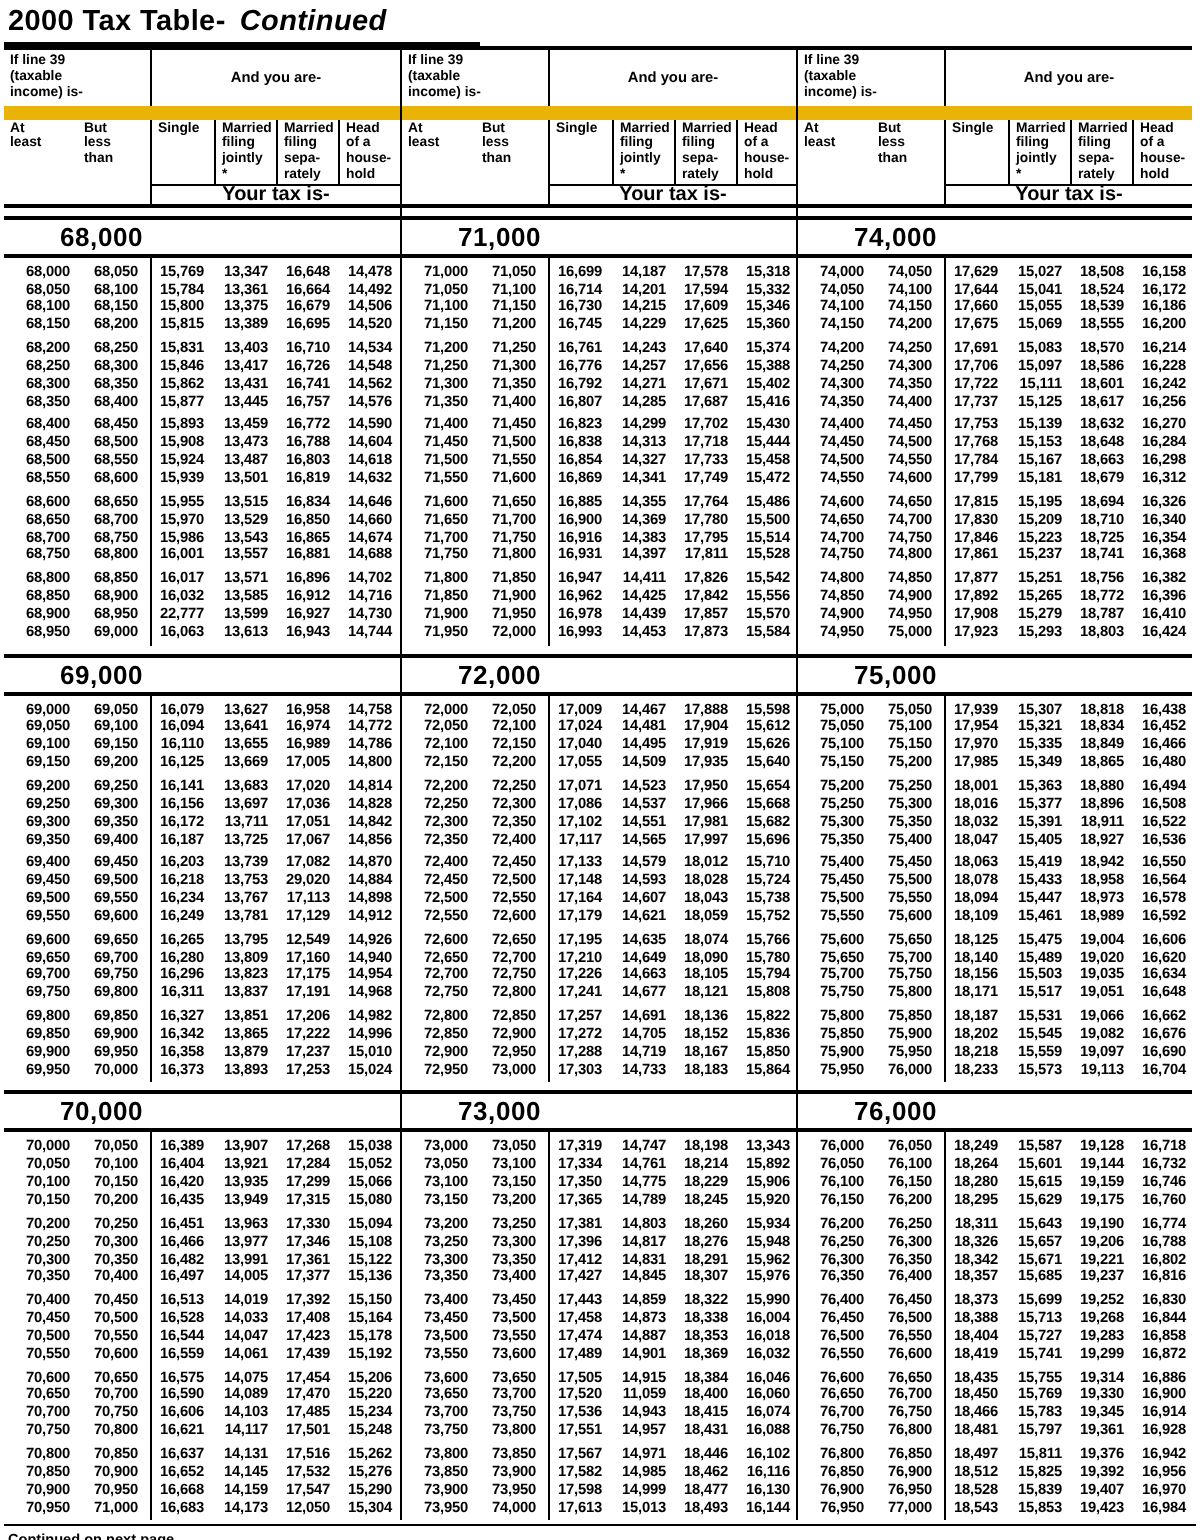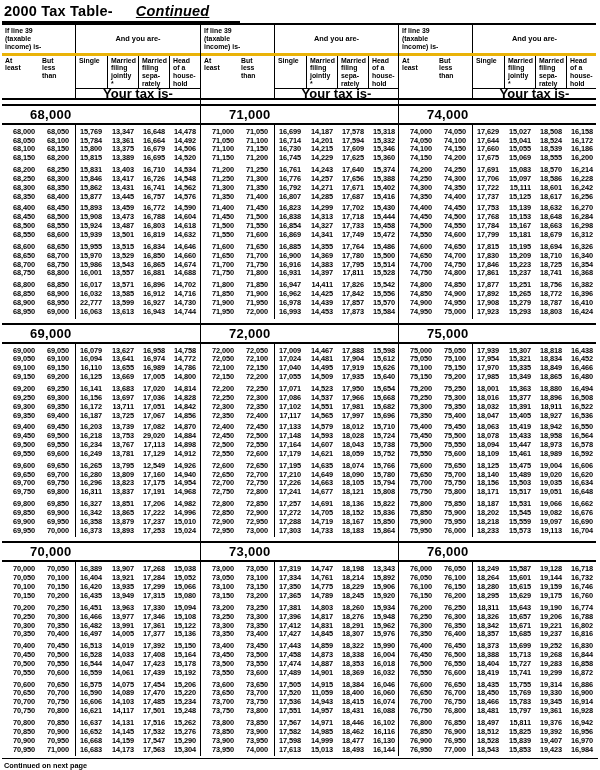--- a/index.html
+++ b/index.html
@@ -1,36 +1,36 @@
 <!DOCTYPE html>
 <html><head>
 <meta charset="utf-8">
 <style>
   html,body{margin:0;padding:0;background:#fff;}
   body{width:600px;height:770px;overflow:hidden;font-family:"Liberation Sans",sans-serif;font-weight:bold;color:#000;-webkit-font-smoothing:antialiased;}
   .page{position:relative;width:600px;height:770px;box-sizing:border-box;padding:3px 2px 0 2px;}
   .title-row{font-size:14.5px;line-height:16px;padding-left:2px;letter-spacing:.2px;}
-  .title-continued{font-style:italic;margin-left:23px;text-decoration:underline;}
+  .title-continued{font-style:italic;margin-left:7px;}
   .title-rule{border-top:2.5px solid #000;width:238px;margin-top:2px;}
   .columns{display:flex;align-items:flex-start;}
   .panel{width:198px;box-sizing:border-box;}
   .panel.bordered{border-left:1.5px solid #000;}
   
   .hdr{border-top:2.5px solid #000;border-bottom:2.5px solid #000;}
-  .hdr-rowA{display:grid;grid-template-columns:74px 1fr;border-bottom:3px solid #eab308;}
+  .hdr-rowA{display:grid;grid-template-columns:74px 1fr;border-bottom:7px solid #eab308;}
   .hdr-income{border-right:1.5px solid #000;padding:2px 1px 2px 3px;font-size:6.9px;line-height:7.9px;white-space:pre-line;min-height:26px;box-sizing:border-box;}
   .hdr-andyou{display:flex;align-items:center;justify-content:center;font-size:7.4px;}
   .hdr-rowB{display:grid;grid-template-columns:37px 37px 31px 31px 31px 31px;min-height:32px;}
   .hl{font-size:6.9px;line-height:7.6px;white-space:pre-line;padding:1px 0 0 3px;box-sizing:border-box;}
   .il-last{border-right:1.5px solid #000;}
   .sep{border-left:1px solid #000;}
   .tl1{border-left:none;}
   .hdr-rowC{display:grid;grid-template-columns:74px 1fr;height:10px;}
   .hdr-c-left{border-right:1.5px solid #000;}
-  .hdr-c-right{border-top:1px solid #000;text-align:center;font-size:13px;line-height:9px;}
+  .hdr-c-right{border-top:1px solid #000;text-align:center;font-size:10px;line-height:9px;}
   
   .band{border-top:2.2px solid #000;border-bottom:2.2px solid #000;margin-top:4px;font-size:13px;line-height:14px;padding:2px 0 1px 28px;letter-spacing:.3px;}
   .rows{position:relative;padding:3px 0 2px 0;}
   .rows::before{content:"";position:absolute;left:72.5px;top:0;bottom:0;width:1.5px;background:#000;}
   .row{display:grid;grid-template-columns:37px 37px 31px 31px 31px 31px;font-size:7.4px;line-height:8.85px;}
   .row.gap{margin-top:3px;}
   .c{text-align:right;padding-right:4px;letter-spacing:-.1px;}
   .c.i2{padding-right:7px;}
   .c.t1{padding-right:5px;}
   
@@ -563,21 +563,21 @@
                 <span class="c t1">16,668</span>
                 <span class="c t2">14,159</span>
                 <span class="c t3">17,547</span>
                 <span class="c t4">15,290</span>
               </div>
               <div class="row">
                 <span class="c i1">70,950</span>
                 <span class="c i2">71,000</span>
                 <span class="c t1">16,683</span>
                 <span class="c t2">14,173</span>
-                <span class="c t3">17,563</span>
+                <span class="c t3">12,050</span>
                 <span class="c t4">15,304</span>
               </div>
             </div>
   </div>
         </div>
   </div>
       <div class="panel bordered">
     <div class="hdr">
       <div class="hdr-rowA">
         <div class="hdr-income">If line 39

